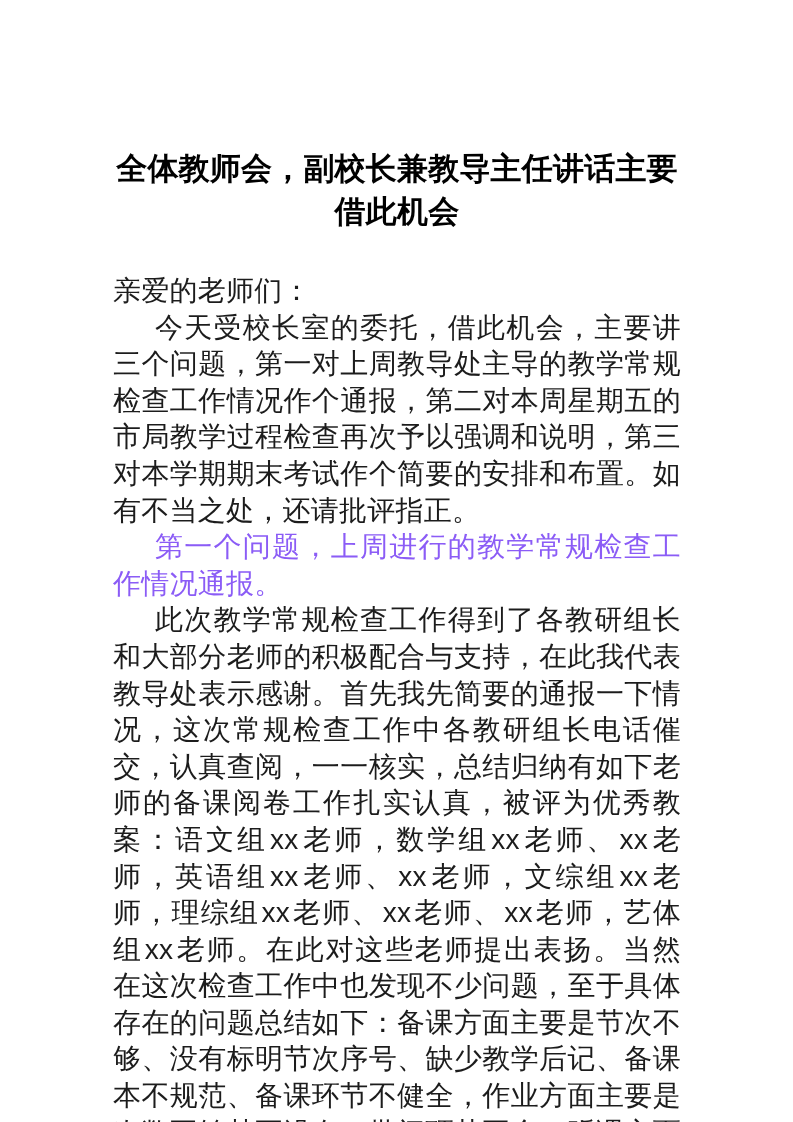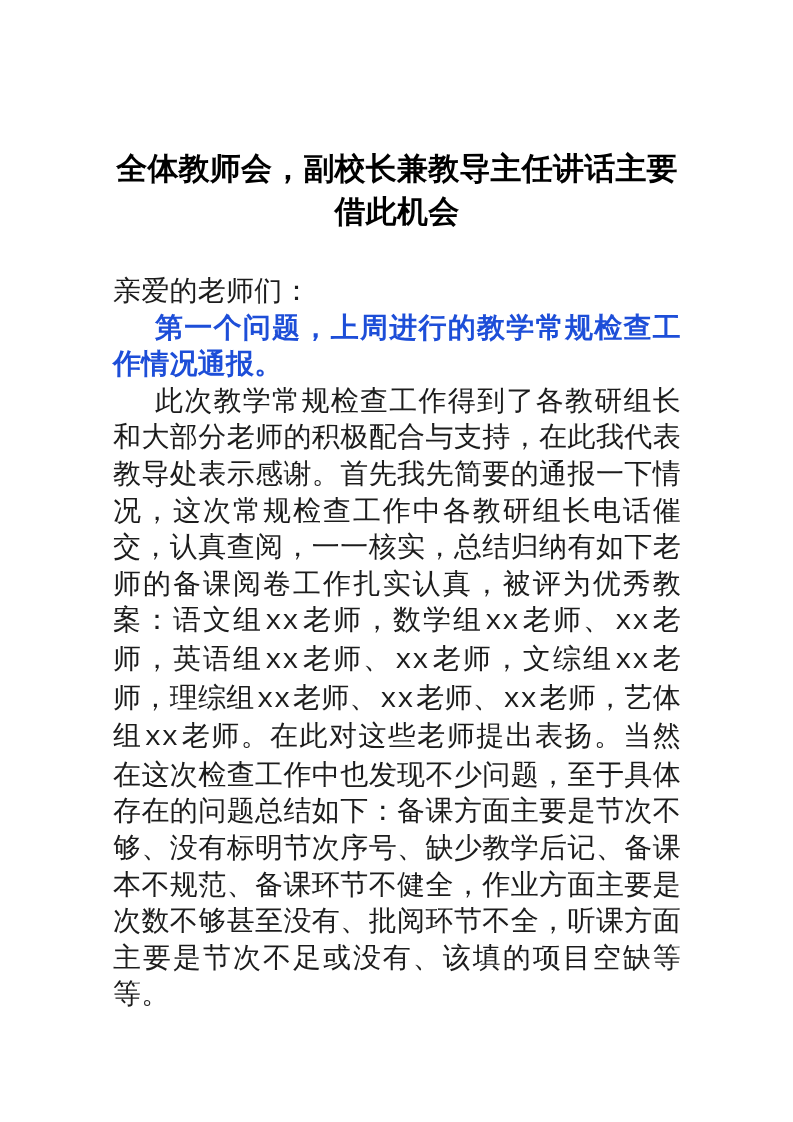--- a/index.html
+++ b/index.html
@@ -68,48 +68,49 @@
 
   .para.indent {
     text-indent: 42px;
   }
 
   .para.noindent {
     text-indent: 0;
   }
 
   .para.heading {
-    font-weight: 700;
-    color: #1d4ed8;
+    font-weight: 400;
+    color: #8b5cf6;
     text-indent: 42px;
   }
 
   
   .lat {
-    font-family: Liberation Mono, monospace;
+    font-family: Liberation Sans, sans-serif;
     padding: 0 2px;
   }
 </style>
 </head>
 <body>
 
 <div class="page">
 
   <div class="doc-body">
 
     <h1 class="doc-title">
       <span>全体教师会，副校长兼教导主任讲话主要</span><br>
       <span>借此机会</span>
     </h1>
 
     <div class="body-text">
 
       <p class="para noindent">亲爱的老师们：</p>
 
 
+      <p class="para indent">今天受校长室的委托，借此机会，主要讲三个问题，第一对上周教导处主导的教学常规检查工作情况作个通报，第二对本周星期五的市局教学过程检查再次予以强调和说明，第三对本学期期末考试作个简要的安排和布置。如有不当之处，还请批评指正。</p>
 
       <p class="para heading">第一个问题，上周进行的教学常规检查工作情况通报。</p>
 
       <p class="para indent">
         <span>此次教学常规检查工作得到了各教研组长和大部分老师的积极配合与支持，在此我代表教导处表示感谢。首先我先简要的通报一下情况，这次常规检查工作中各教研组长电话催交，认真查阅，一一核实，总结归纳有如下老师的备课阅卷工作扎实认真，被评为优秀教案：语文组</span><span class="lat">xx</span><span>老师</span>，数学组<span class="lat">xx</span><span>老师</span>、<span class="lat">xx</span><span>老师</span>，英语组<span class="lat">xx</span><span>老师</span>、<span class="lat">xx</span><span>老师</span>，文综组<span class="lat">xx</span><span>老师</span>，理综组<span class="lat">xx</span><span>老师</span>、<span class="lat">xx</span><span>老师</span>、<span class="lat">xx</span><span>老师</span>，艺体组<span class="lat">xx</span><span>老师</span>。在此对这些老师提出表扬。当然在这次检查工作中也发现不少问题，至于具体存在的问题总结如下：备课方面主要是节次不够、没有标明节次序号、缺少教学后记、备课本不规范、备课环节不健全，作业方面主要是次数不够甚至没有、批阅环节不全，听课方面主要是节次不足或没有、该填的项目空缺等等。
       </p>
 
     </div>
   </div>
 </div>

